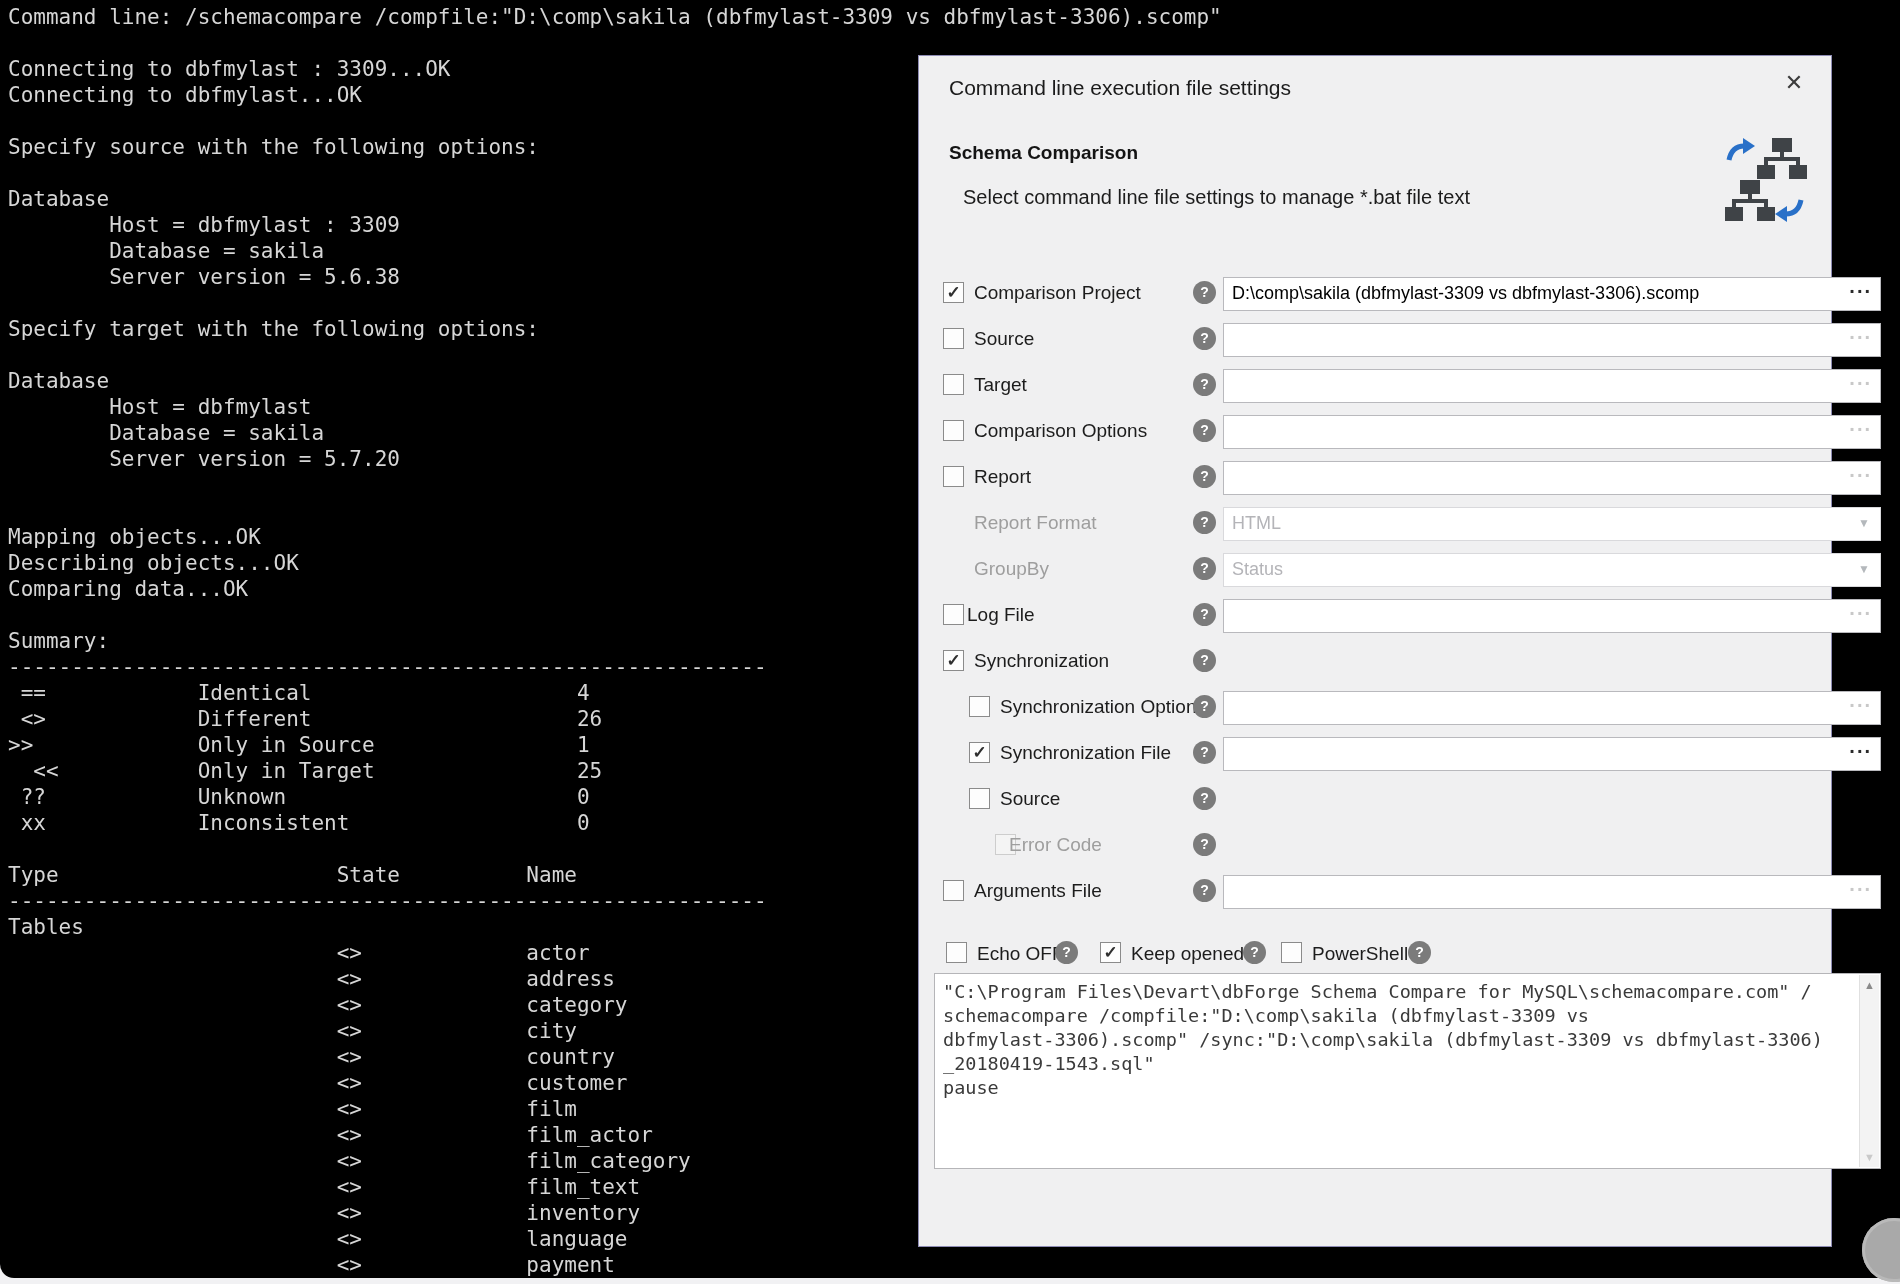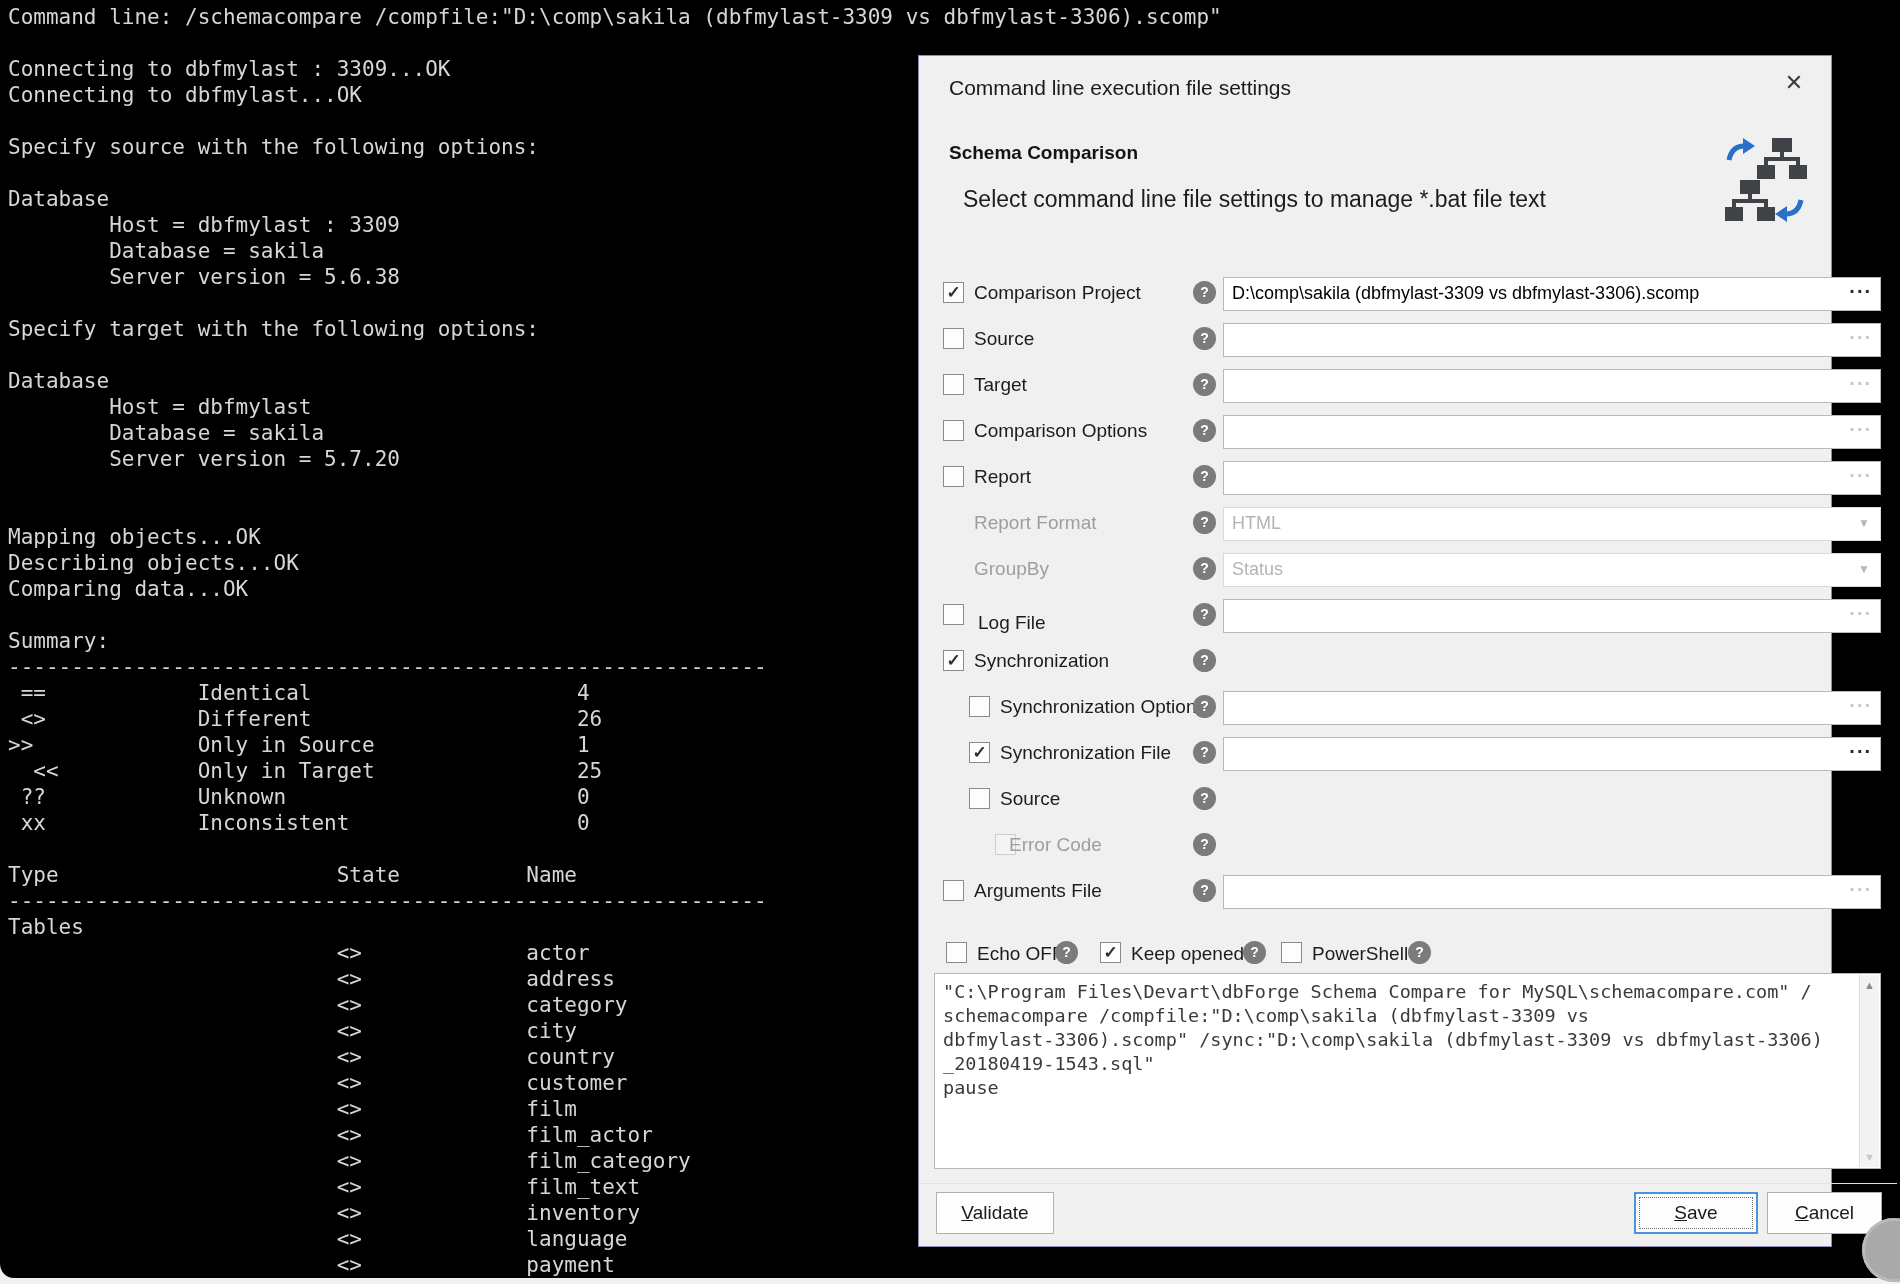--- a/index.html
+++ b/index.html
@@ -24,21 +24,21 @@
     box-shadow:0 3px 14px rgba(0,0,0,.45);z-index:5;
   }
   .dlg-title{
     position:absolute;left:30px;top:20px;font-size:21px;color:#1b1b1b;
   }
   .dlg-close{
     position:absolute;right:20px;top:10px;width:34px;height:34px;
     font-size:22px;color:#3c3c3c;text-align:center;line-height:34px;cursor:default;
   }
   .hdr-title{position:absolute;left:30px;top:86px;font-size:19px;font-weight:bold;color:#141414;}
-  .hdr-sub{position:absolute;left:44px;top:130px;font-size:23px;color:#1c1c1c;}
+  .hdr-sub{position:absolute;left:44px;top:130px;font-size:20px;color:#1c1c1c;}
   .hdr-icon{position:absolute;right:24px;top:78px;width:84px;height:92px;}
   
   .rows{position:absolute;left:0;top:215px;width:978px;}
   .row{position:absolute;left:0;width:978px;height:46px;}
   .cb{
     position:absolute;top:11px;width:21px;height:21px;background:#fdfdfd;
     border:1px solid #8b8b8b;box-sizing:border-box;text-align:center;
     font-size:17px;font-weight:bold;line-height:19px;color:#2f2f2f;
   }
   .cb.disabled{border-color:#cdcdcd;background:#f4f4f4;}
@@ -258,21 +258,21 @@
       <div class="row" style="top: 276px;">
         <span class="lbl disabled" style="left: 55px;">GroupBy</span>
         <div class="help">?</div>
         <div class="field disabled">
           <span class="val">Status</span>
           <span class="ddarrow">▼</span>
         </div>
       </div>
       <div class="row" style="top: 322px;">
         <div class="cb" style="left: 24px;"></div>
-        <span class="lbl" style="left: 59px; margin-top: 8px;">Log File</span>
+        <span class="lbl" style="left: 48px;">Log File</span>
         <div class="help">?</div>
         <div class="field">
           <span class="val"></span>
           <span class="browse dim">...</span>
         </div>
       </div>
       <div class="row" style="top: 368px;">
         <div class="cb" style="left: 24px;">✓</div>
         <span class="lbl" style="left: 55px;">Synchronization</span>
         <div class="help">?</div>
@@ -332,20 +332,15 @@
 schemacompare /compfile:"D:\comp\sakila (dbfmylast-3309 vs
 dbfmylast-3306).scomp" /sync:"D:\comp\sakila (dbfmylast-3309 vs dbfmylast-3306)
 _20180419-1543.sql"
 pause</pre>
     <div class="vscroll">
       <div class="up">▲</div>
       <div class="dn">▼</div>
     </div>
   </div>
 
-  <div class="footer">
-    <button class="btn" id="btn-validate"><u>V</u>alidate</button>
-    <button class="btn default" id="btn-save"><u>S</u>ave</button>
-    <button class="btn" id="btn-cancel"><u>C</u>ancel</button>
-  </div>
 </div>
 
 <div class="cursor-blob"></div>
 
 </body></html>

